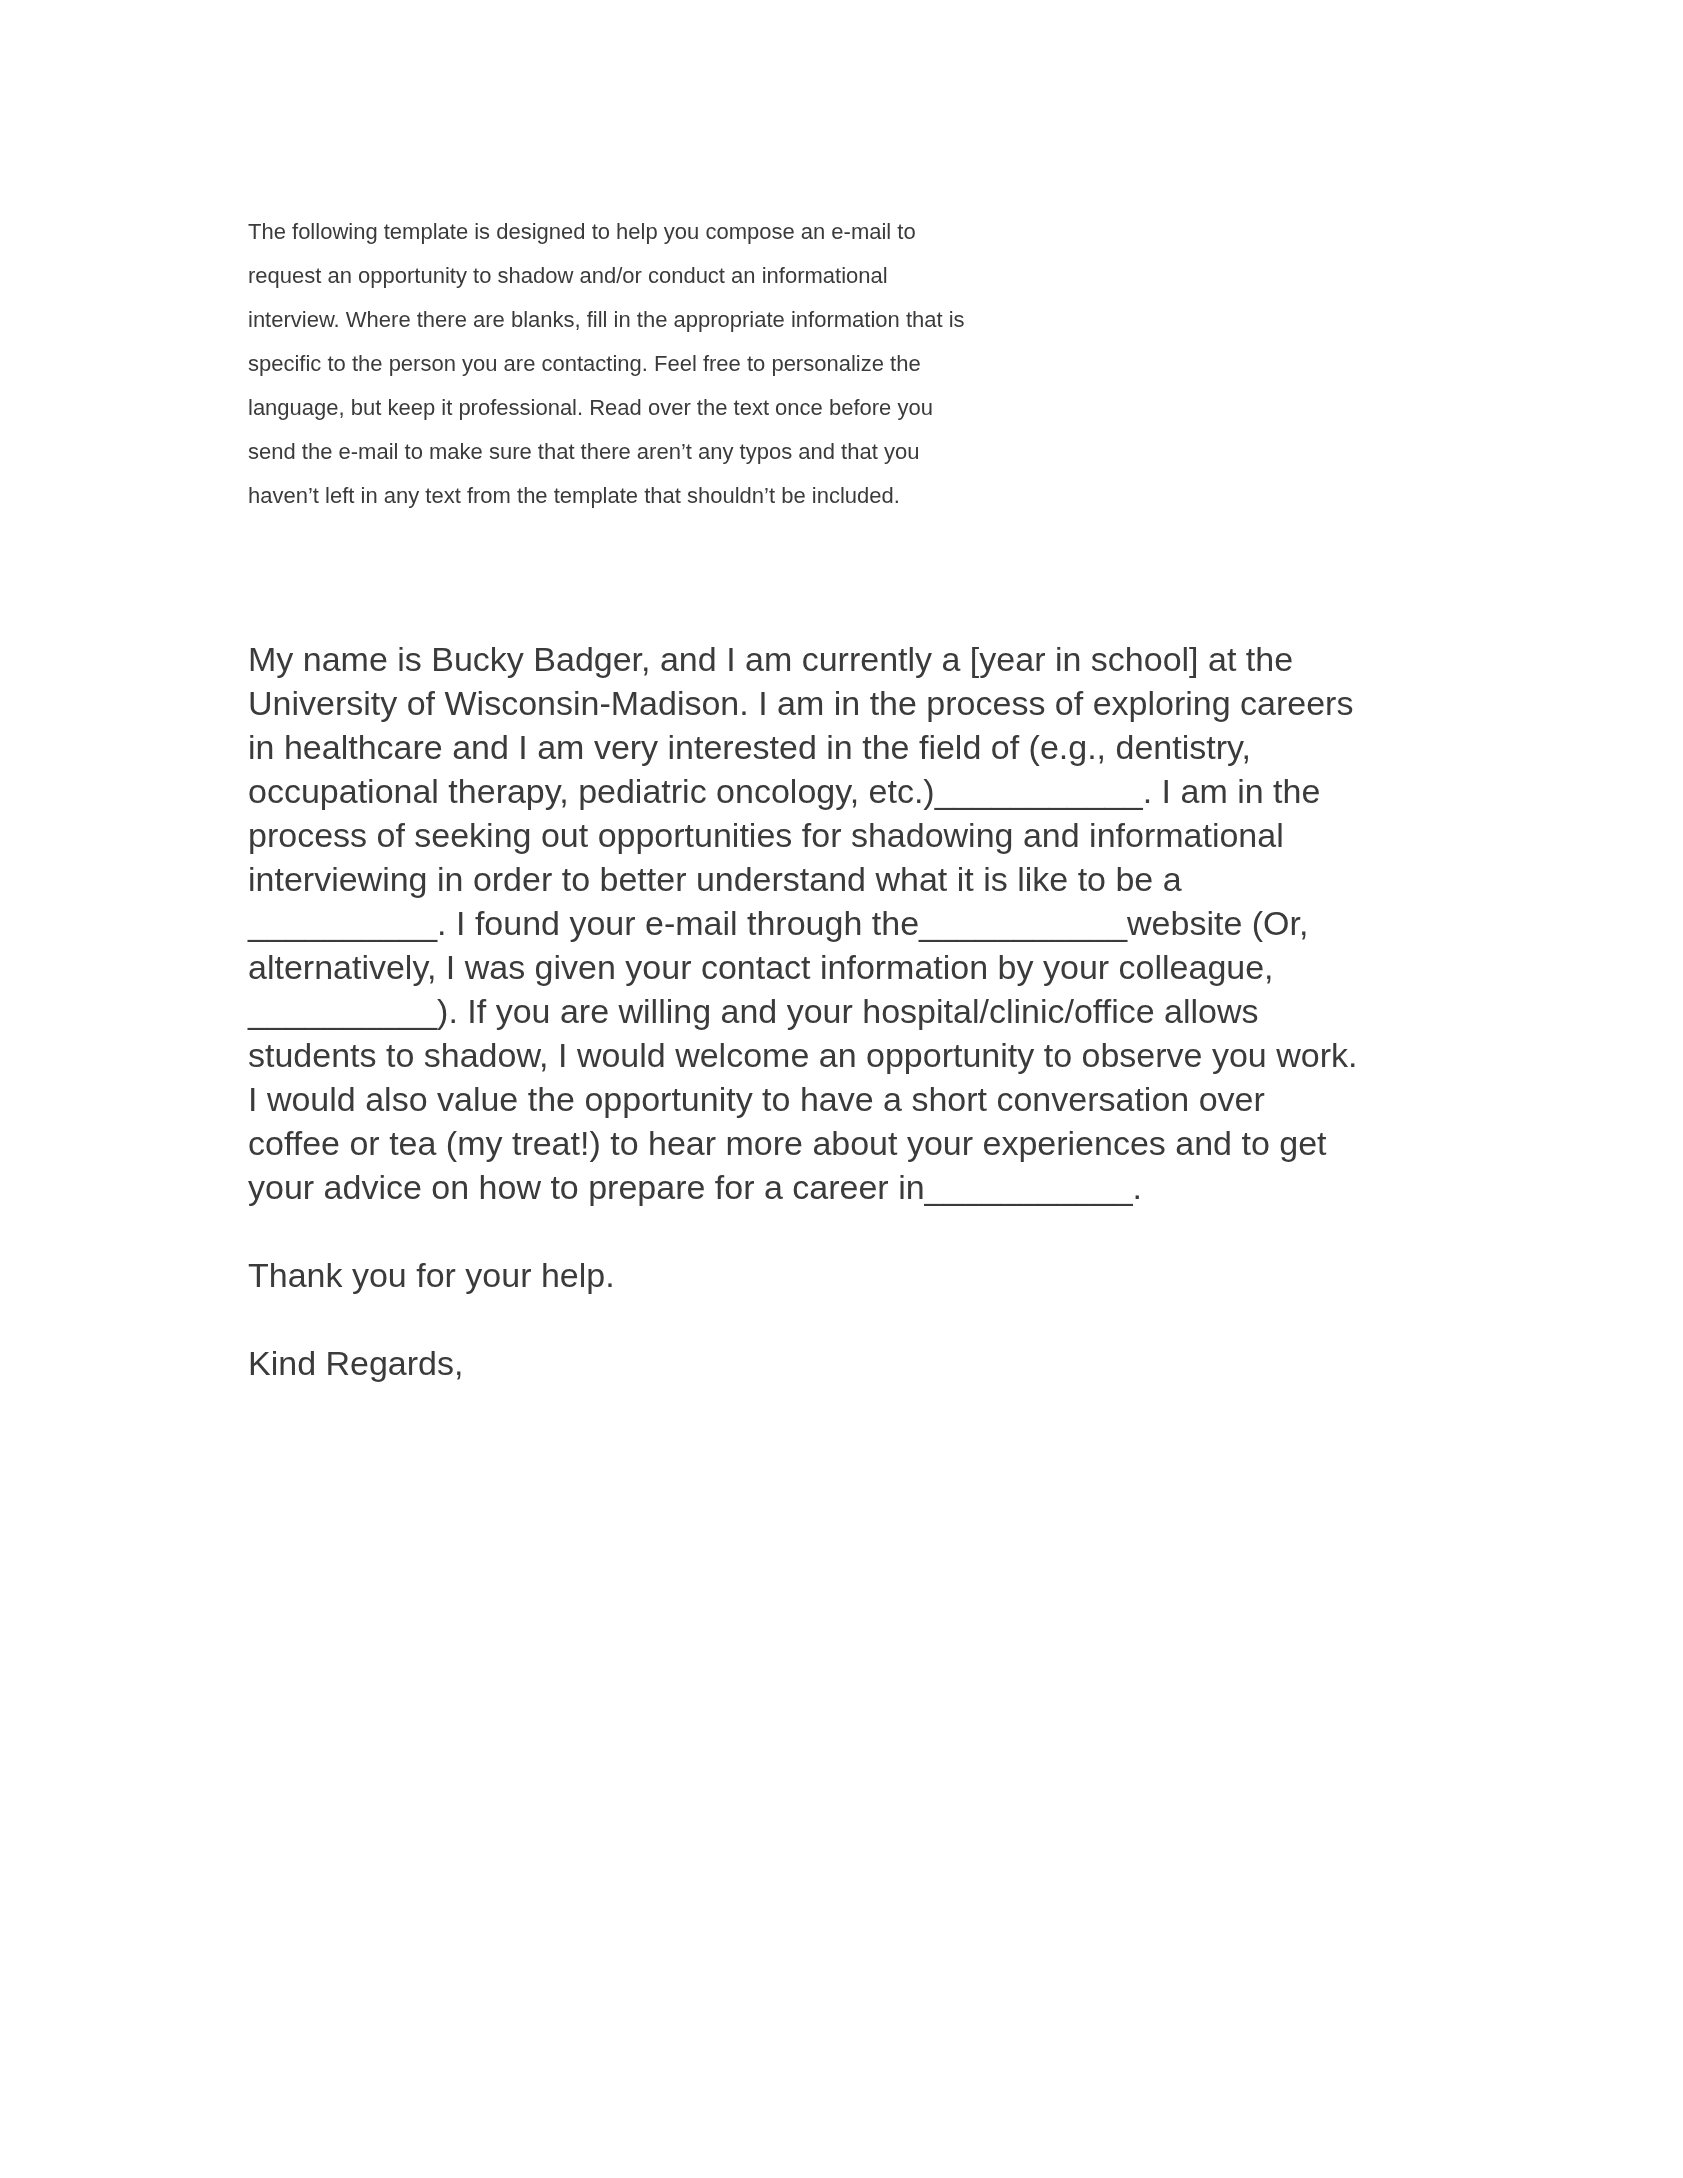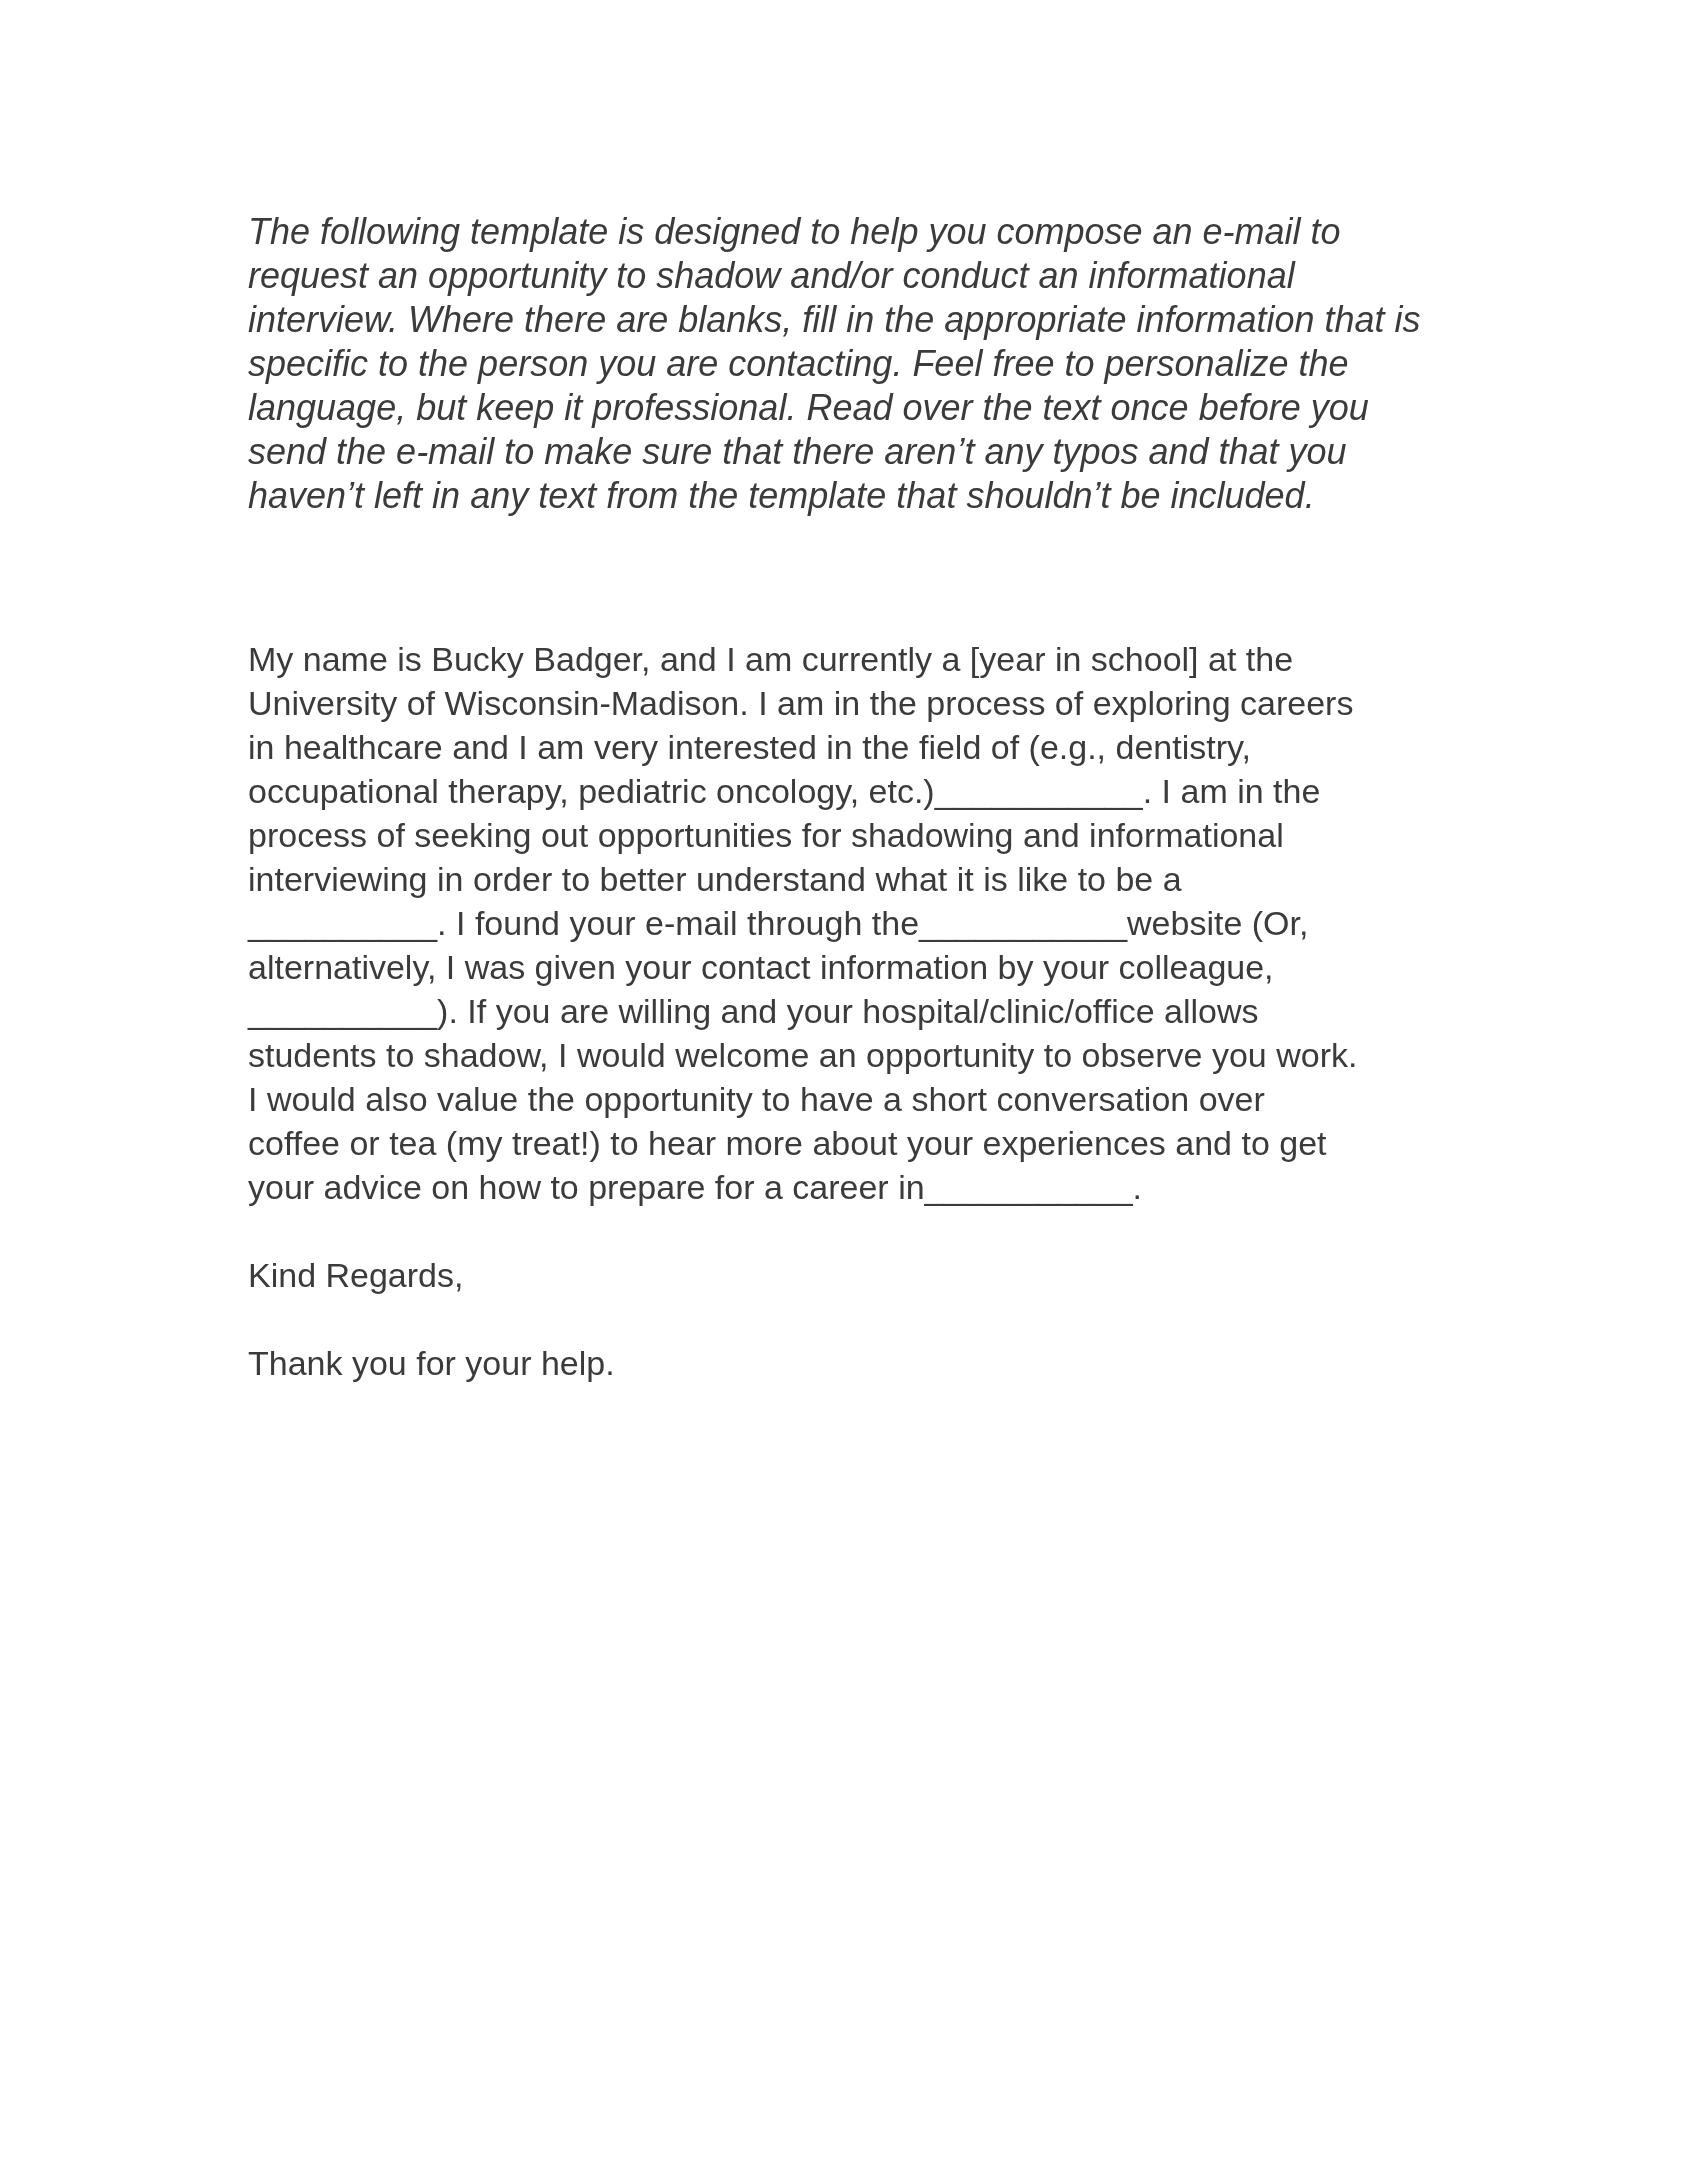--- a/index.html
+++ b/index.html
@@ -23,23 +23,22 @@
     width: 1218px;
   }
   .doc-title {
     font-size: 38px;
     line-height: 48px;
     font-weight: bold;
     margin: 0 0 36px 0;
     white-space: pre-line;
   }
   .intro {
-    font-size: 36px;
+    font-size: 22px;
     line-height: 44px;
-    font-style: italic;
     margin: 0 0 119px 0;
     white-space: pre-line;
   }
   .para {
     font-size: 34px;
     line-height: 44px;
     margin: 0 0 44px 0;
     white-space: pre-line;
   }
   .salutation {
@@ -70,20 +69,20 @@
 interviewing in order to better understand what it is like to be a
 __________. I found your e-mail through the___________website (Or,
 alternatively, I was given your contact information by your colleague,
 __________). If you are willing and your hospital/clinic/office allows
 students to shadow, I would welcome an opportunity to observe you work.
 I would also value the opportunity to have a short conversation over
 coffee or tea (my treat!) to hear more about your experiences and to get
 your advice on how to prepare for a career in___________.</p>
 
 
+    <p class="para">Thank you for your help.</p>
+
     <p class="para">Kind Regards,</p>
-
-    <p class="para">Thank you for your help.</p>
 
 
   </div>
 </div>
 
 
 </body></html>

